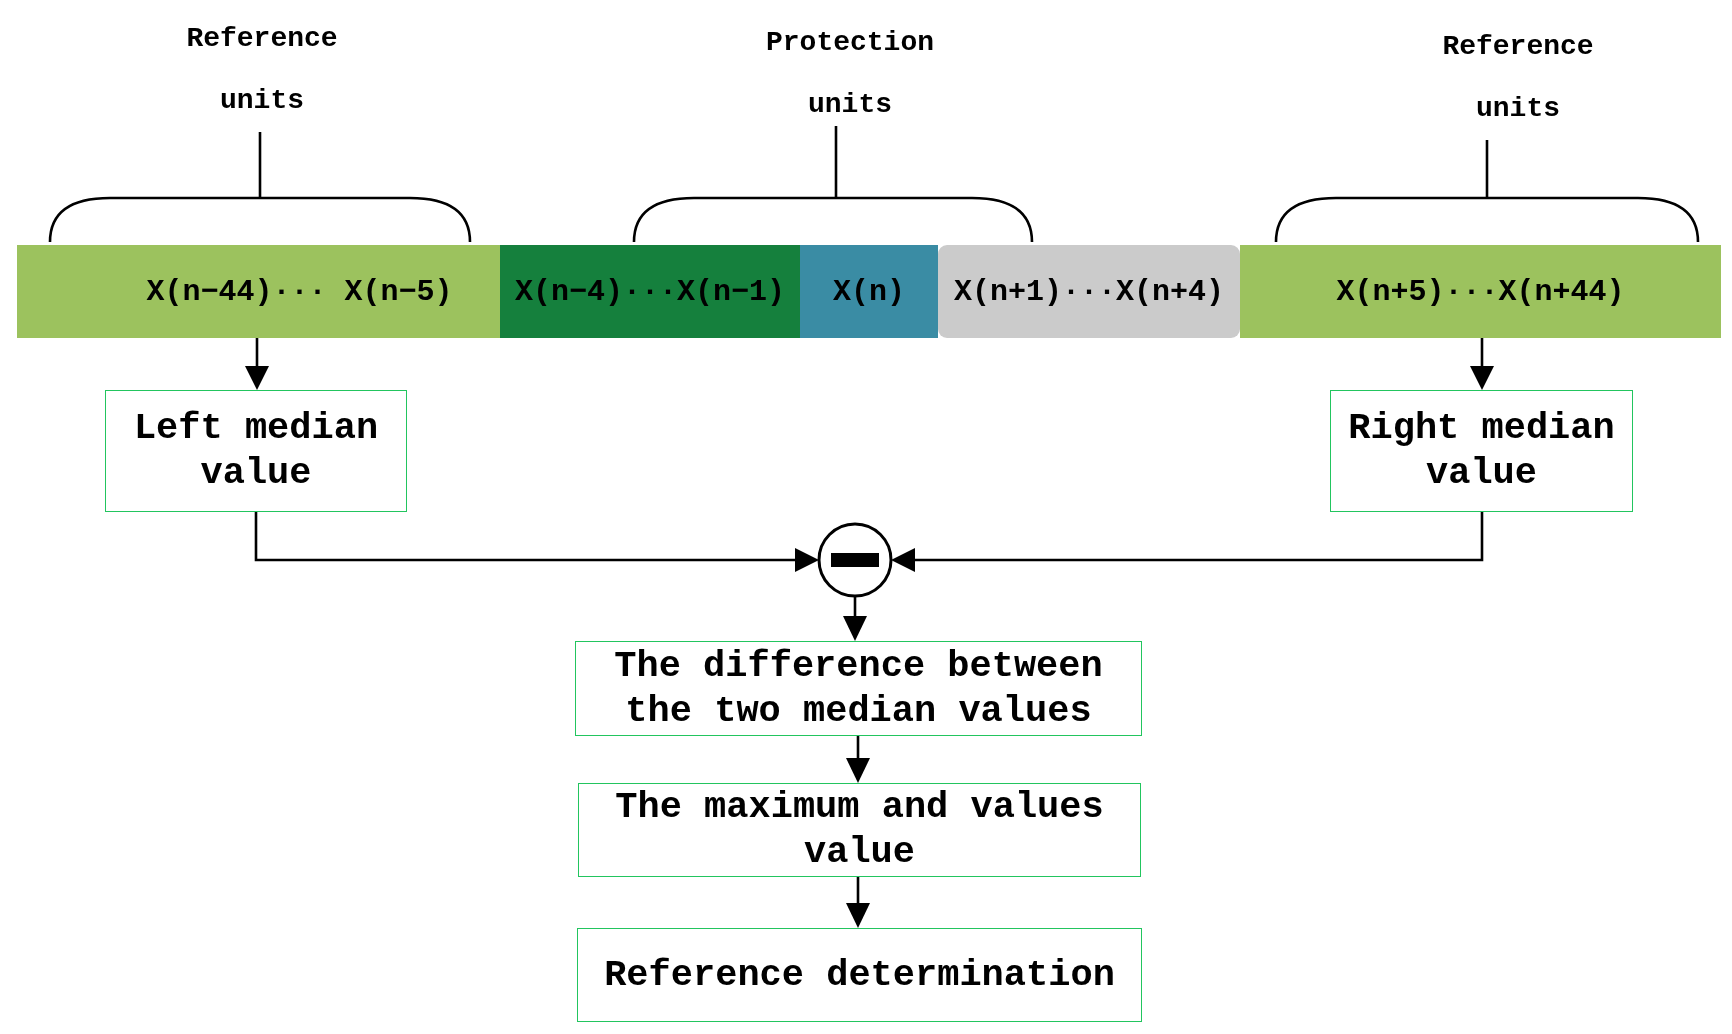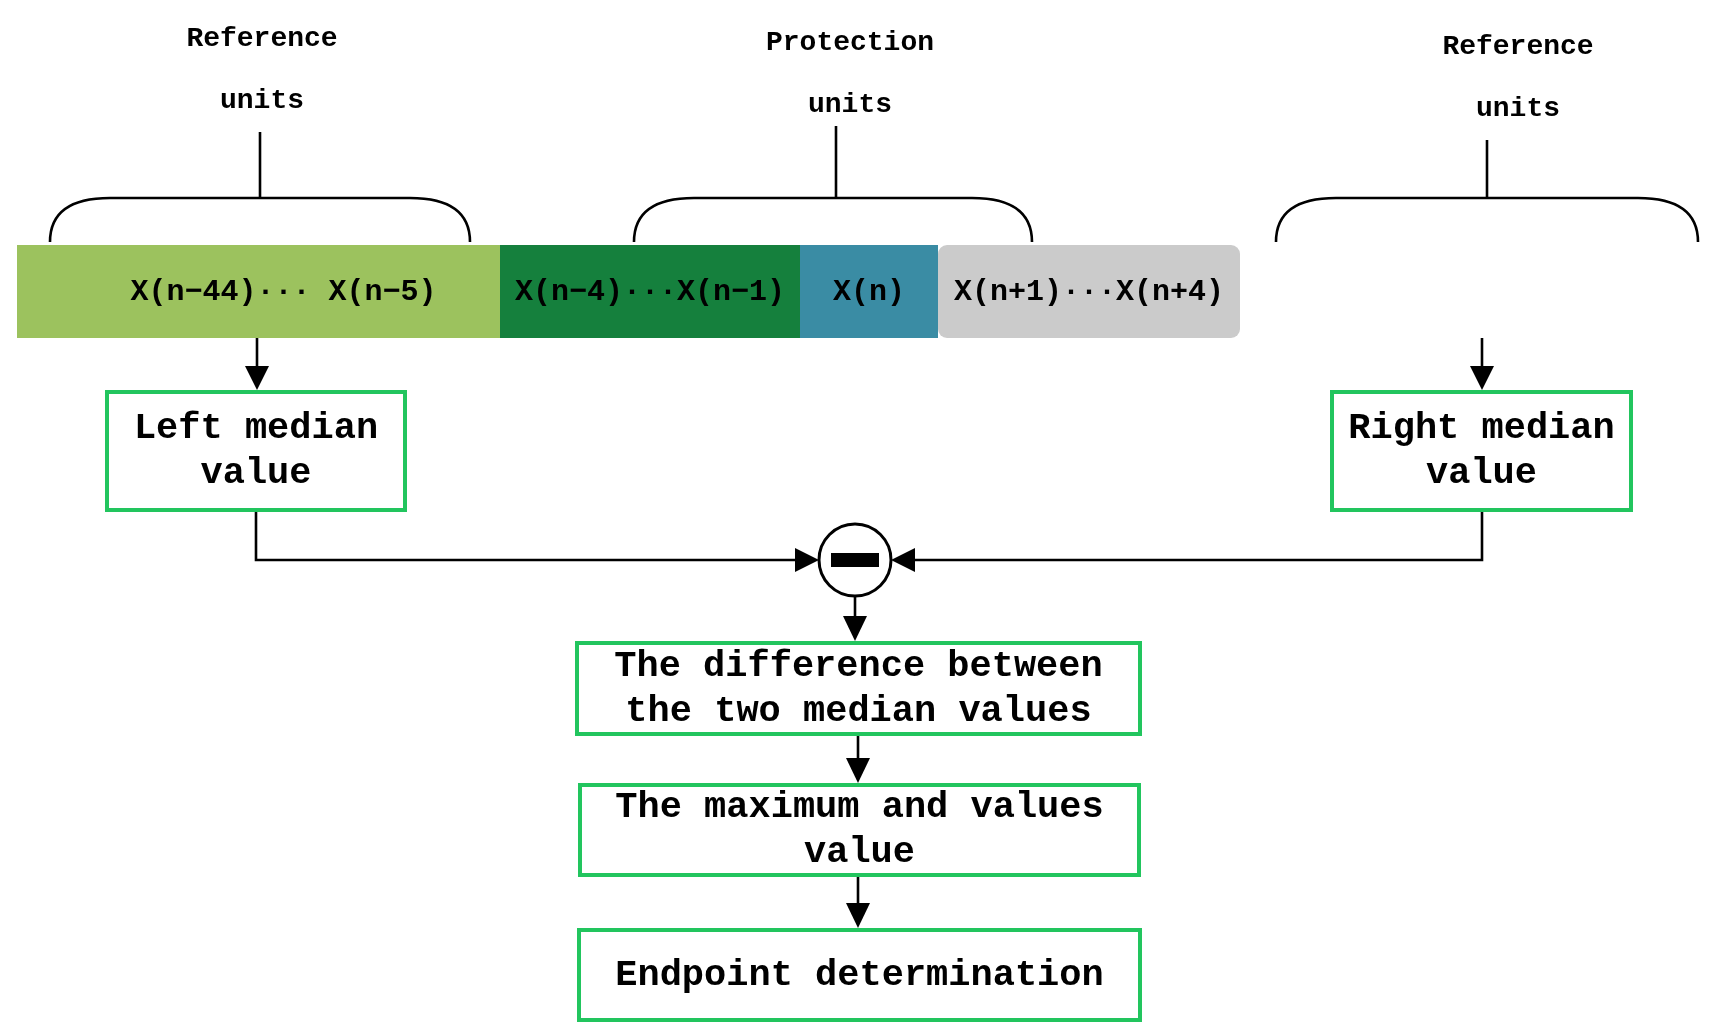--- a/index.html
+++ b/index.html
@@ -22,28 +22,28 @@
   }
   .gl-left{left:262px;top:8px;}
   .gl-center{left:850px;top:12px;}
   .gl-right{left:1518px;top:16px;}
 
   .seg{
     position:absolute;top:245px;height:93px;
     display:flex;align-items:center;justify-content:center;
     font-size:30px;white-space:nowrap;
   }
-  .seg1{left:17px;width:533px;}
+  .seg1{left:17px;width:533px;padding-left:16px;}
   .seg2{left:500px;width:300px;}
   .seg3{left:800px;width:138px;}
   .seg4{left:938px;width:302px;border-radius:9px;}
   .seg5{left:1240px;width:481px;}
 
   .node{
-    position:absolute;background:#fff;border:4px solid #22c55e;
+    position:absolute;background:#fff;border:1px solid #22c55e;
     display:flex;flex-direction:column;align-items:center;justify-content:center;
     text-align:center;font-size:37px;line-height:45px;white-space:nowrap;
     box-sizing:border-box;
   }
   .box-left-median{left:105px;top:390px;width:302px;height:122px;}
   .box-right-median{left:1330px;top:390px;width:303px;height:122px;}
   .box-difference{left:575px;top:641px;width:567px;height:95px;}
   .box-maxmin{left:578px;top:783px;width:563px;height:94px;}
   .box-endpoint{left:577px;top:928px;width:565px;height:94px;}
 </style>
@@ -95,34 +95,35 @@
   </div>
   <div class="group-label gl-right">
     <div>Reference</div>
     <div>units</div>
   </div>
 
   <div class="seg seg1" style="background-color: rgb(156, 194, 94);">X(n−44)··· X(n−5)</div>
   <div class="seg seg2" style="background-color: #15803d;">X(n−4)···X(n−1)</div>
   <div class="seg seg3" style="background-color: rgb(58, 140, 164); font-family: Liberation Mono, monospace;">X(n)</div>
   <div class="seg seg4" style="background-color: rgb(203, 203, 203);">X(n+1)···X(n+4)</div>
+  <div class="seg seg5" style="background-color: rgb(156, 194, 94);">X(n+5)···X(n+44)</div>
 
   <div class="node box-left-median">
     <div>Left median</div>
     <div>value</div>
   </div>
   <div class="node box-right-median">
     <div>Right median</div>
     <div>value</div>
   </div>
   <div class="node box-difference">
     <div>The difference between</div>
     <div>the two median values</div>
   </div>
   <div class="node box-maxmin">
     <div>The maximum and values</div>
     <div>value</div>
   </div>
   <div class="node box-endpoint">
-    <div>Endpoint determination</div>
+    <div>Reference determination</div>
   </div>
 
 </div>
 
 </body></html>

